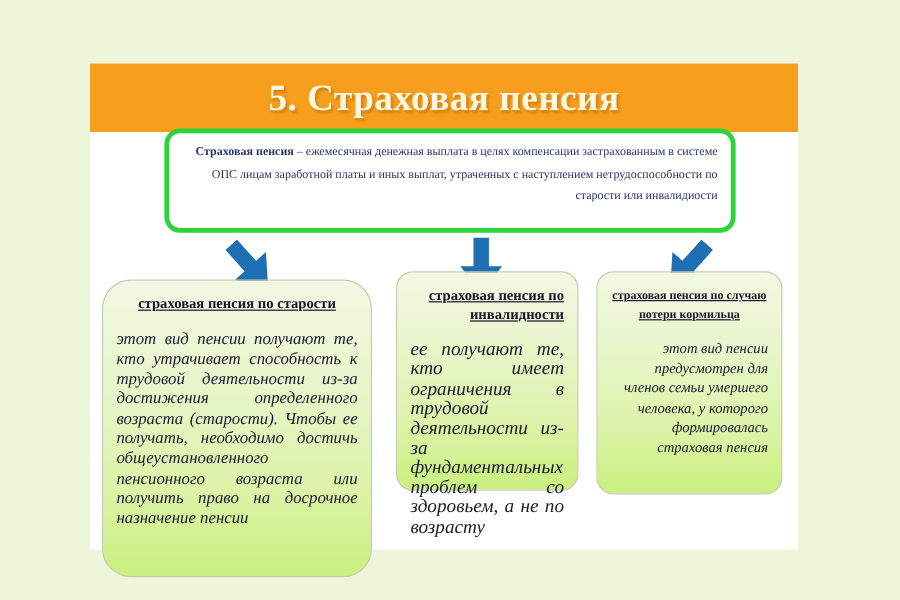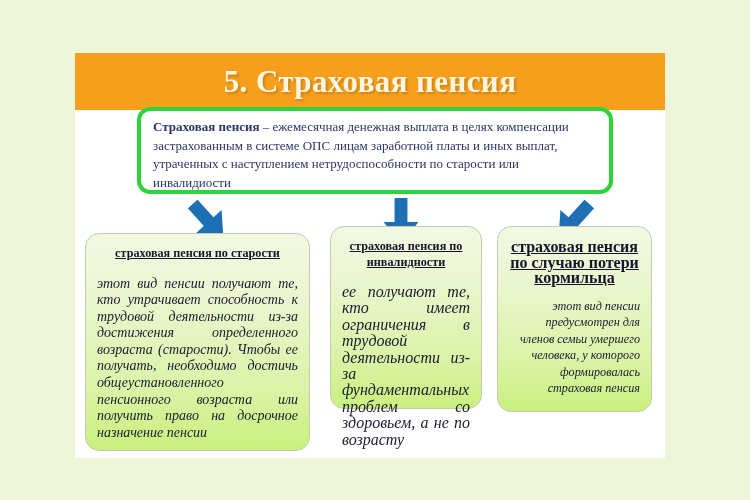--- a/index.html
+++ b/index.html
@@ -34,59 +34,59 @@
   .def-box{
     position:absolute;left:137px;top:107px;width:476px;height:87px;
     background:#ffffff;
     border:4px solid #2bd43a;
     border-radius:13px;
     box-sizing:border-box;
     padding:7px 11px 5px 12px;
   }
   .def-text{
     font-family:"Liberation Serif", serif;
-    font-size:13px;line-height:18.5px;
+    font-size:10px;line-height:18.5px;
     color:#2b3468;
-    text-align:left;
+    text-align:right;
   }
   .def-text b{font-weight:bold;}
 
   
   .arrow{position:absolute;width:46px;height:46px;}
   .arrow svg{display:block;width:100%;height:100%;}
   .arrow-1{left:185px;top:198px;transform:rotate(-42deg);}
   .arrow-2{left:378px;top:198px;}
   .arrow-3{left:551px;top:198px;transform:rotate(42deg);}
 
   
   .card{
     position:absolute;
     box-sizing:border-box;
     background:linear-gradient(180deg,#f2f8e2 0%,#eaf6cf 30%,#dcf3a9 70%,#c9f07e 100%);
     border:1px solid #c3ccb0;
     border-radius:14px;
     padding:12px 11px 10px 11px;
   }
-  .card-1{left:85px;top:233px;width:225px;height:218px;}
+  .card-1{left:85px;top:233px;width:225px;height:248px;border-radius:24px;}
   .card-2{left:330px;top:226px;width:152px;height:183px;}
   .card-3{left:497px;top:226px;width:155px;height:186px;}
 
   .card-head{
     font-family:"Liberation Serif", serif;
     font-weight:bold;
     text-decoration:underline;
     text-align:center;
     color:#14142b;
     font-size:12.2px;
     line-height:15.5px;
     margin:0 0 10px 0;
   }
   .card-1 .card-head{font-size:12.2px;margin-bottom:14px;}
-  .card-2 .card-head{font-size:12.2px;margin-bottom:14px;}
-  .card-3 .card-head{font-size:16px;margin-bottom:12px;}
+  .card-2 .card-head{font-size:12.2px;margin-bottom:14px;text-align:right;}
+  .card-3 .card-head{font-size:10px;margin-bottom:12px;}
 
   .card-body{
     font-family:"Liberation Serif", serif;
     font-style:italic;
     color:#1a1a2e;
     text-align:justify;
     font-size:14px;
     line-height:16.6px;
   }
   .card-2 .card-body{font-size:16px;line-height:16.4px;}

